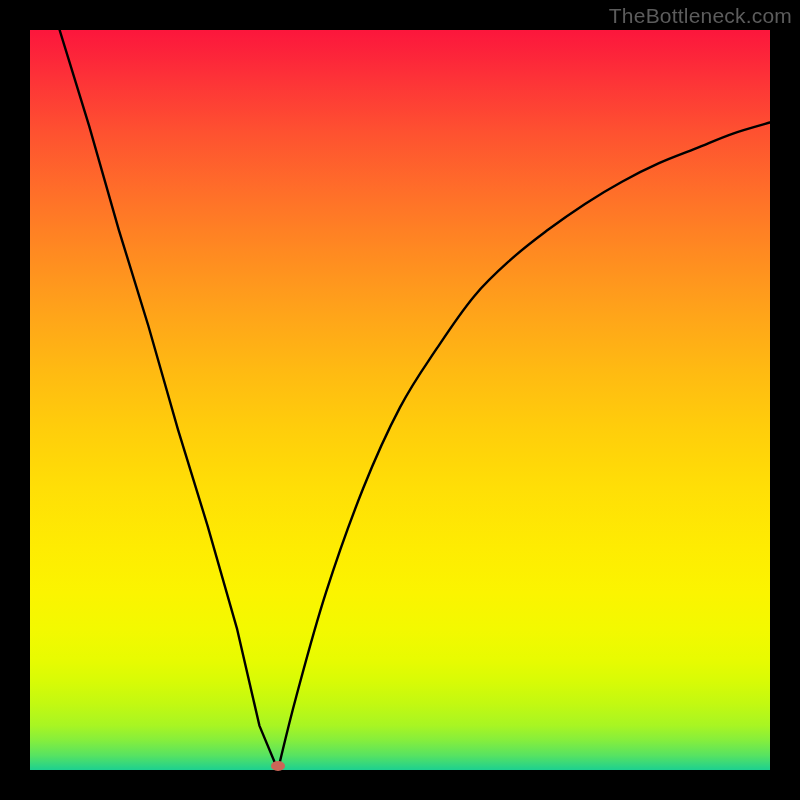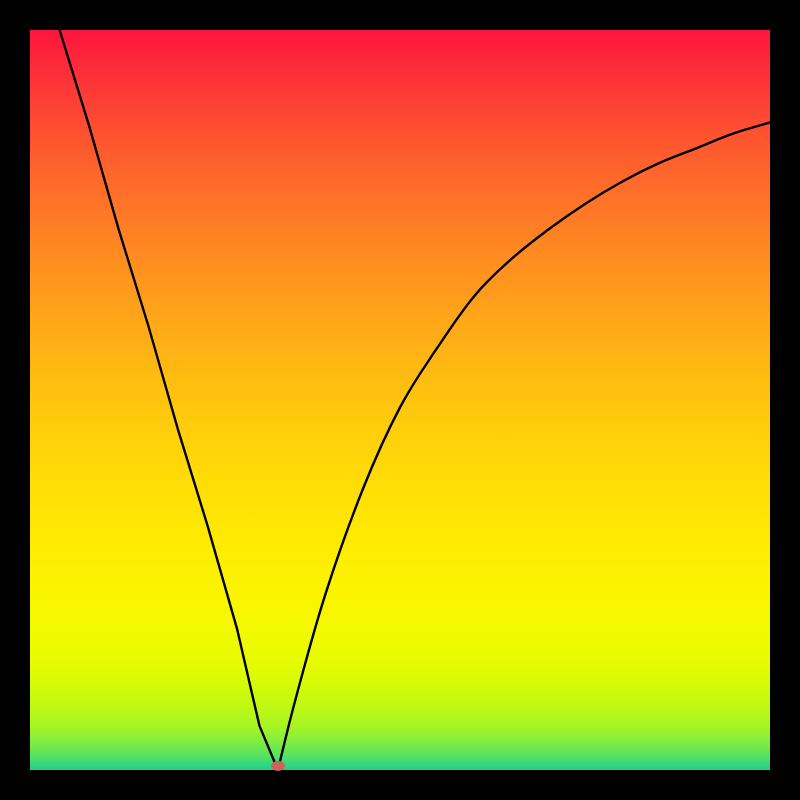--- a/index.html
+++ b/index.html
@@ -81,13 +81,14 @@
 
 <div class="outer-frame">
   <div class="plot-area"></div>
 
   <svg class="curve-svg" viewBox="0 0 740 740" preserveAspectRatio="none">
     <path id="curve-path" d="M 29.60 0.00 L 59.20 96.20 L 88.80 199.80 L 118.40 296.00 L 148.00 399.60 L 177.60 495.80 L 207.20 599.40 L 229.40 695.60 L 247.90 740.00 C 251.23 726.68, 257.74 697.97, 266.40 666.00 C 275.06 634.03, 284.01 599.70, 296.00 562.40 C 307.99 525.10, 319.68 492.10, 333.00 458.80 C 346.32 425.50, 356.68 402.71, 370.00 377.40 C 383.32 352.09, 393.68 338.18, 407.00 318.20 C 420.32 298.22, 430.68 282.38, 444.00 266.40 C 457.32 250.42, 467.68 241.39, 481.00 229.40 C 494.32 217.41, 504.68 209.79, 518.00 199.80 C 531.32 189.81, 541.68 182.56, 555.00 173.90 C 568.32 165.24, 578.68 159.03, 592.00 151.70 C 605.32 144.37, 615.68 139.19, 629.00 133.20 C 642.32 127.21, 652.68 123.73, 666.00 118.40 C 679.32 113.07, 689.68 108.26, 703.00 103.60 C 716.32 98.94, 733.34 94.50, 740.00 92.50" stroke="#000" stroke-width="2.4" fill="none" stroke-linecap="round" stroke-linejoin="round"></path>
   </svg>
 
   <div class="marker" id="min-marker" style="left: 277.9px; top: 766.3px;"></div>
 
+  <div class="attribution">TheBottleneck.com</div>
 </div>
 
 </body></html>

